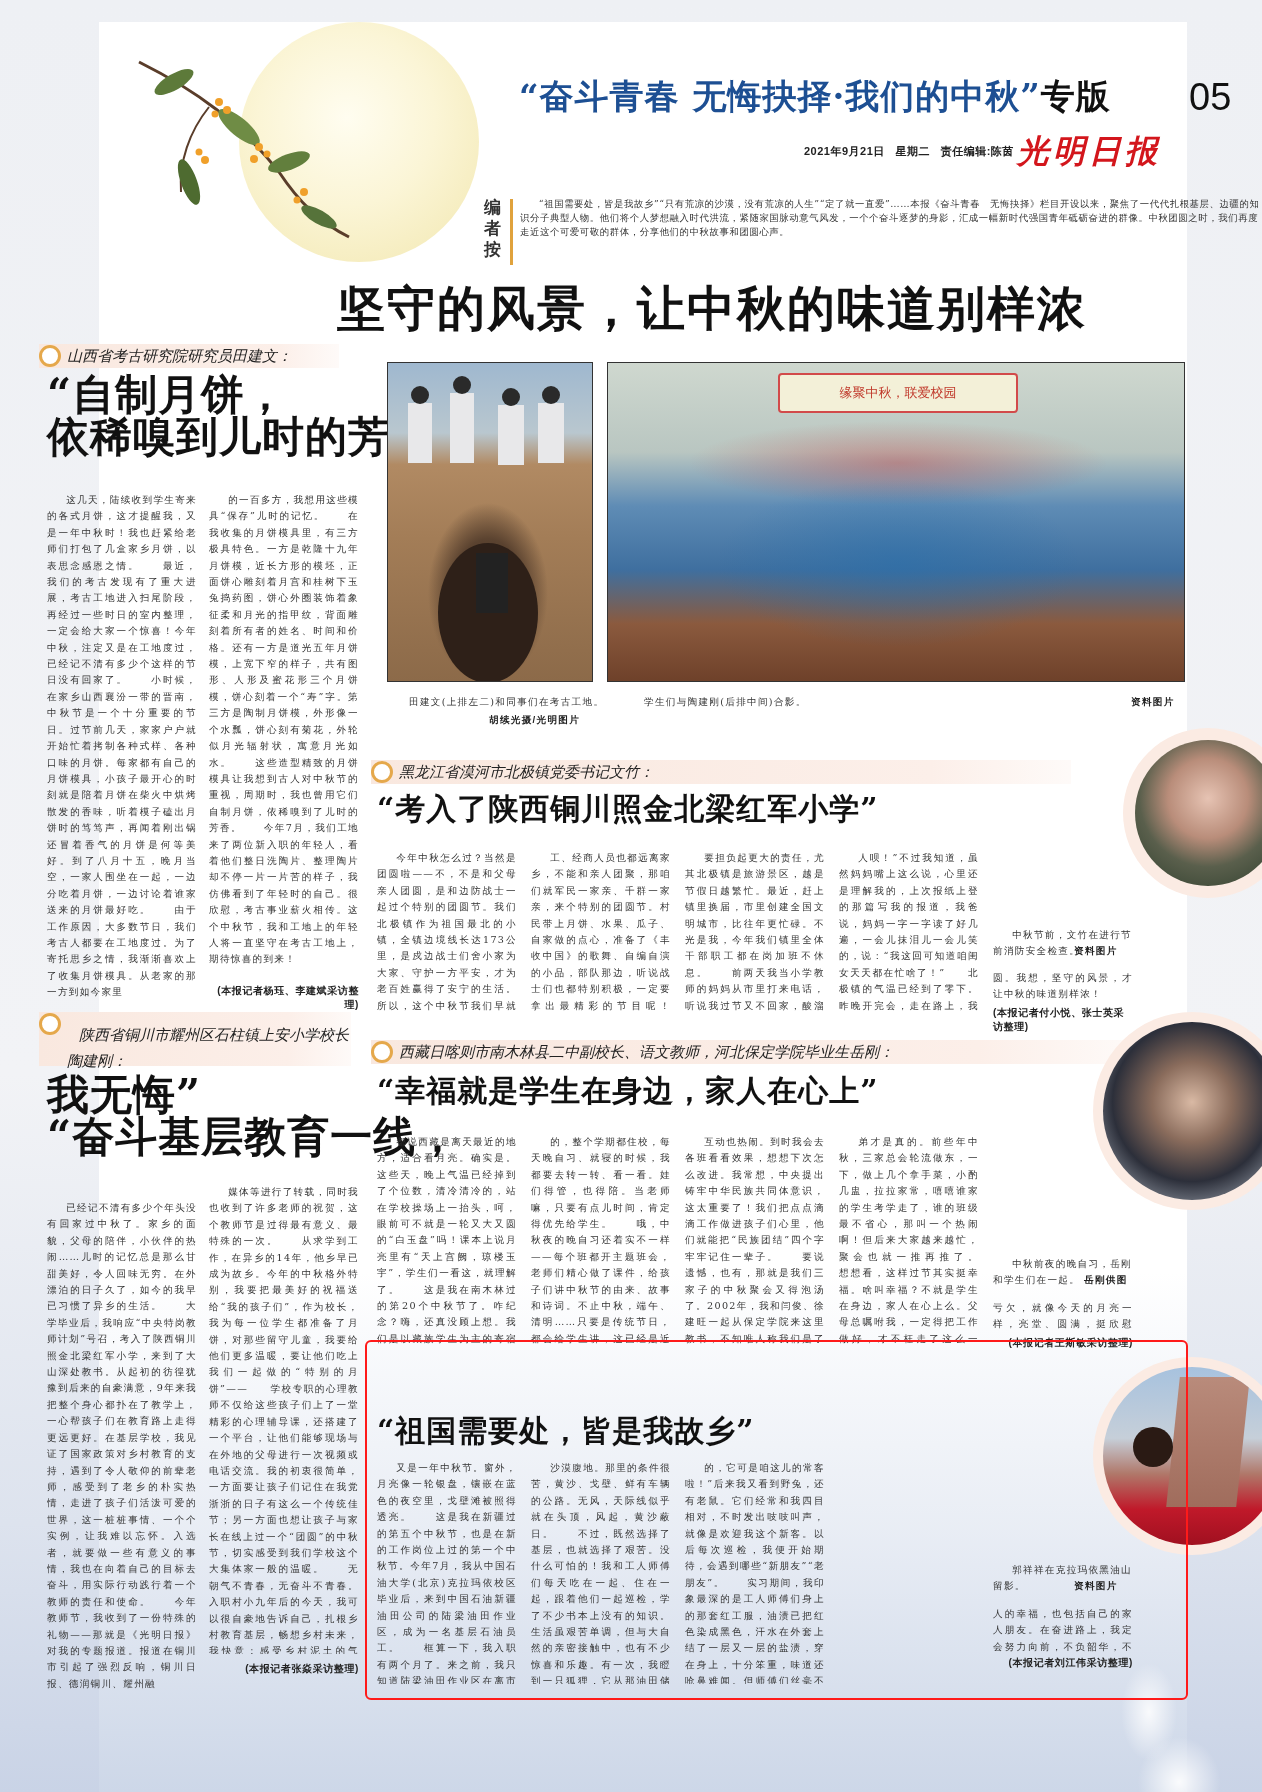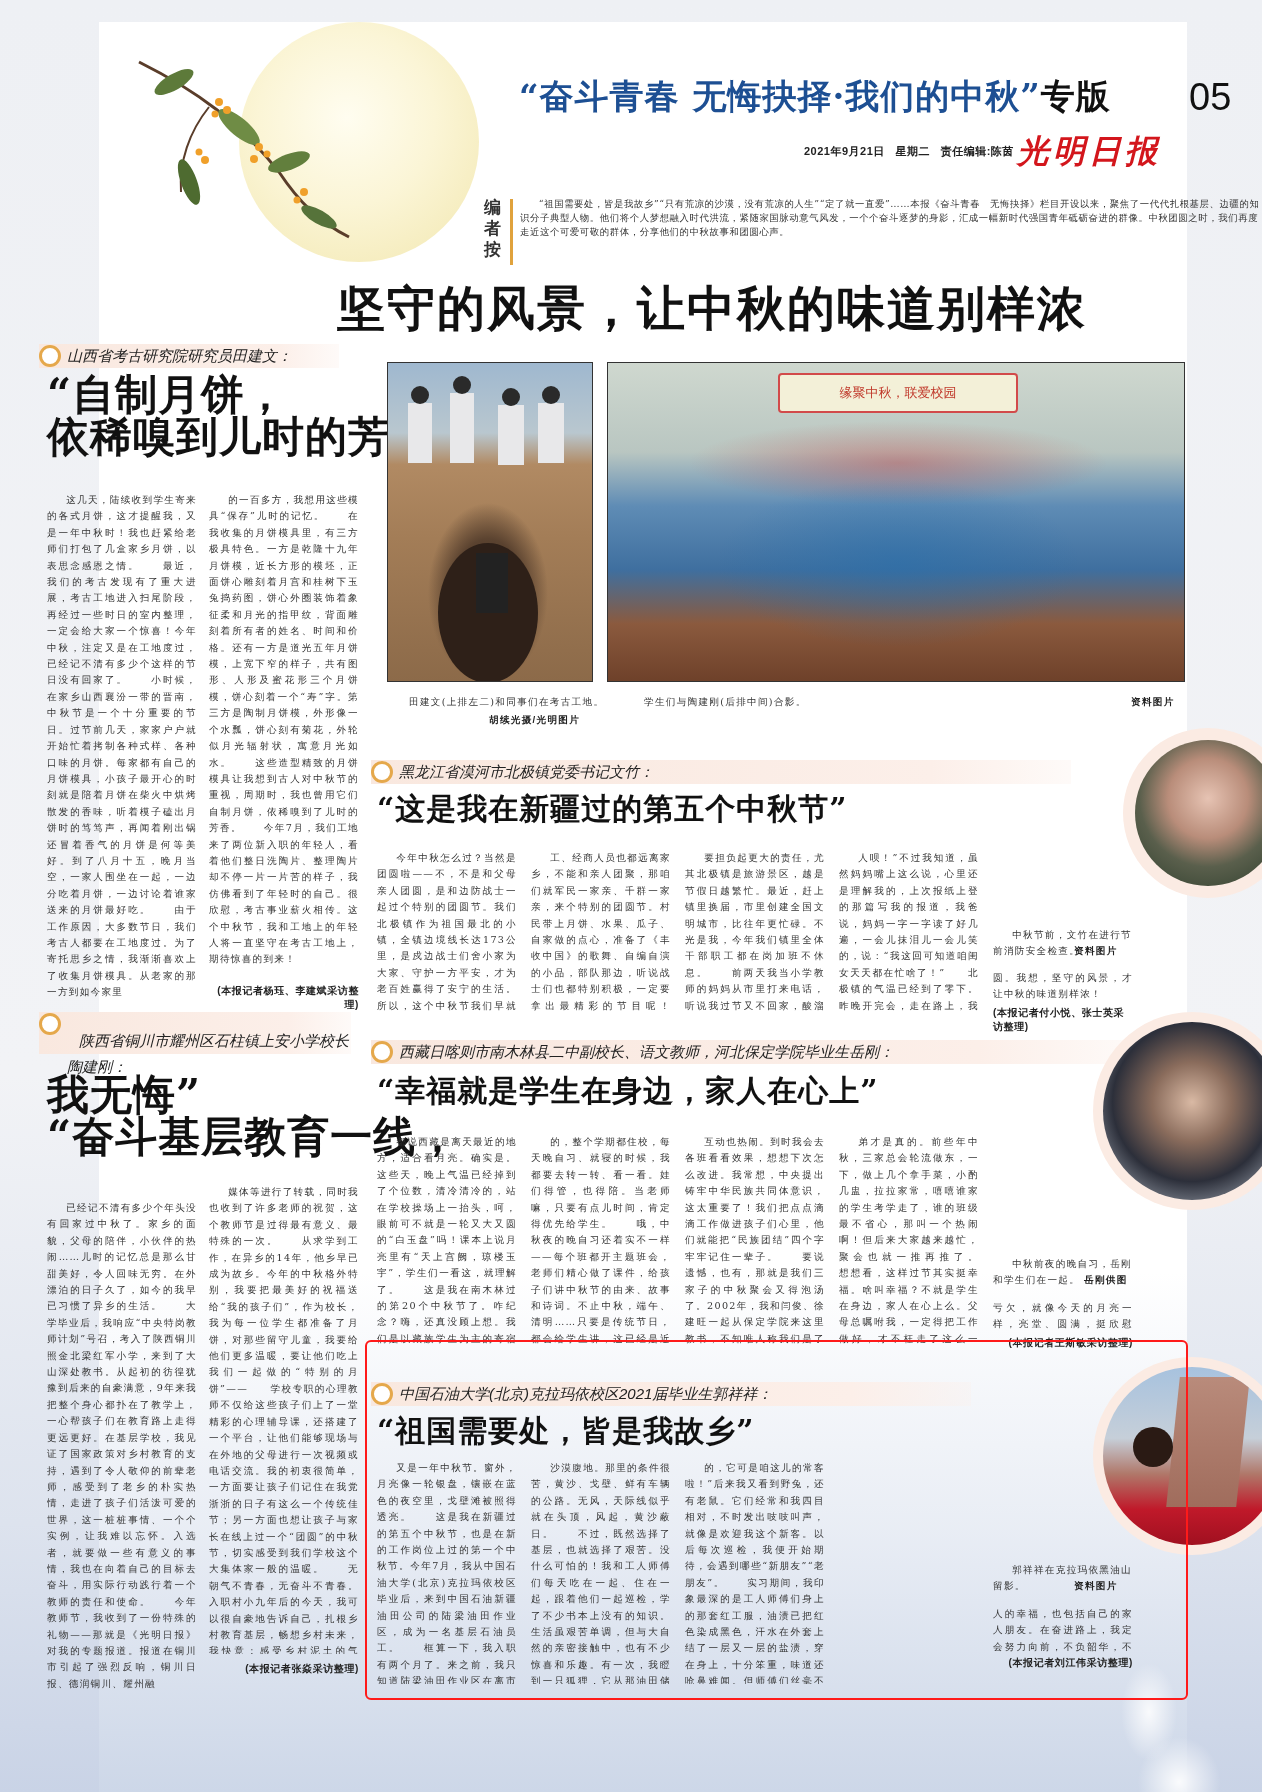--- a/index.html
+++ b/index.html
@@ -57,21 +57,21 @@
   .headline {
     position: absolute; left: 238px; top: 255px; font-size: 48px; font-weight: bold;
     color: #111; letter-spacing: 2px;
   }
   
   .sub-bar {
     position: absolute; height: 24px; background: linear-gradient(90deg, #f9e8df, #fcefe9 80%, rgba(252,239,233,0.3));
     font-family: "Liberation Sans", "DejaVu Sans", sans-serif; font-size: 15px; color: #222;
     padding-left: 28px; line-height: 24px; white-space: nowrap; font-style: italic;
   }
-  .sub-bar.two-line { height: 42px; line-height: 26px; white-space: normal; padding-top: 16px; }
+  .sub-bar.two-line { height: 54px; line-height: 26px; white-space: normal; padding-top: 10px; }
   .ring {
     position: absolute; left: 0; top: 1px; width: 22px; height: 22px; border-radius: 50%;
     border: 3px solid #e5a84b; background: #fff;
   }
   .quote-title { position: absolute; font-weight: bold; color: #111; font-size: 42px; line-height: 42px; letter-spacing: 1px; }
   .body-col {
     position: absolute; font-size: 9.6px; line-height: 16.4px; color: #333; letter-spacing: 1.3px;
     text-align: justify; overflow: hidden;
   }
   .body-col p { text-indent: 2em; }
@@ -196,21 +196,21 @@
 
   <div class="caption" style="left:310px; top:672px;">田建文(上排左二)和同事们在考古工地。</div>
   <div class="caption credit" style="left:390px; top:690px;">胡续光摄/光明图片</div>
   <div class="caption" style="left:545px; top:672px;">学生们与陶建刚(后排中间)合影。</div>
   <div class="caption credit" style="left:1032px; top:672px;">资料图片</div>
 
   <div class="sub-bar" style="left:272px; top:738px; width:700px;">
     <span class="ring"></span>
     <span>黑龙江省漠河市北极镇党委书记文竹：</span>
   </div>
-  <div class="quote-title" style="left:278px; top:766px; font-size:30px;">“这是我在新疆过的第五个中秋节”</div>
+  <div class="quote-title" style="left:278px; top:766px; font-size:30px;">“考入了陕西铜川照金北梁红军小学”</div>
   <div class="cp-halo" style="left:1024px; top:706px; width:170px; height:170px;"></div>
   <div class="circle-photo cp1"></div>
 
   <div class="body-col" style="left:278px; top:828px; width:140px; height:165px;">
       <p>今年中秋怎么过？当然是团圆啦——不，不是和父母亲人团圆，是和边防战士一起过个特别的团圆节。我们北极镇作为祖国最北的小镇，全镇边境线长达173公里，是戍边战士们舍小家为大家、守护一方平安，才为老百姓赢得了安宁的生活。所以，这个中秋节我们早就决定，镇里干部群众要和边防部队、消防救援站官兵一起联欢。　　我们镇流入口多，很多务</p>
     </div>
   <div class="body-col" style="left:432px; top:828px; width:140px; height:165px;">
       <p>工、经商人员也都远离家乡，不能和亲人团聚，那咱们就军民一家亲、千群一家亲，来个特别的团圆节。村民带上月饼、水果、瓜子、自家做的点心，准备了《丰收中国》的歌舞、自编自演的小品，部队那边，听说战士们也都特别积极，一定要拿出最精彩的节目呢！　　算起来，这些年我好像还没跟爸爸妈妈一起过过中秋节。对乡镇干部来说，节假日更是不</p>
     </div>
   <div class="body-col" style="left:586px; top:828px; width:140px; height:165px;">
@@ -262,24 +262,20 @@
   <div class="body-col" style="left:740px; top:1112px; width:140px; height:214px;">
       <p>弟才是真的。前些年中秋，三家总会轮流做东，一下，做上几个拿手菜，小酌几盅，拉拉家常，嘻嘻谁家的学生考学走了，谁的班级最不省心，那叫一个热闹啊！但后来大家越来越忙，聚会也就一推再推了。　　想想看，这样过节其实挺幸福。啥叫幸福？不就是学生在身边，家人在心上么。父母总嘱咐我，一定得把工作做好，才不枉走了这么一遭。我觉得心里不</p>
     </div>
   <div class="caption" style="left:894px; top:1234px; width:140px; text-indent:2em;">中秋前夜的晚自习，岳刚和学生们在一起。</div>
   <div class="caption credit" style="left:985px; top:1250px;">岳刚供图</div>
   <div class="body-col" style="left:894px; top:1278px; width:140px; height:36px;">
       <p style="text-indent:0">亏欠，就像今天的月亮一样，亮堂、圆满，挺欣慰的。</p>
     </div>
   <div class="byline" style="position:absolute; left:894px; top:1314px; width:140px;">(本报记者王斯敏采访整理)</div>
 
-  <div class="sub-bar" style="left:272px; top:1360px; width:600px;">
-    <span class="ring"></span>
-    <span>中国石油大学(北京)克拉玛依校区2021届毕业生郭祥祥：</span>
-  </div>
   <div class="quote-title" style="left:278px; top:1388px; font-size:30px;">“祖国需要处，皆是我故乡”</div>
   <div class="cp-halo" style="left:994px; top:1335px; width:198px; height:198px;"></div>
   <div class="circle-photo cp3">
     <div style="position:absolute; left:70px; top:10px; width:70px; height:130px; background:linear-gradient(180deg,#b98b7b,#a06c5c); transform:skewX(-6deg);"></div>
     <div style="position:absolute; left:30px; top:60px; width:40px; height:40px; border-radius:50%; background:#2a1a14;"></div>
   </div>
 
   <div class="body-col" style="left:278px; top:1438px; width:140px; height:224px;">
       <p>又是一年中秋节。窗外，月亮像一轮银盘，镶嵌在蓝色的夜空里，戈壁滩被照得透亮。　　这是我在新疆过的第五个中秋节，也是在新的工作岗位上过的第一个中秋节。今年7月，我从中国石油大学(北京)克拉玛依校区毕业后，来到中国石油新疆油田公司的陆梁油田作业区，成为一名基层石油员工。　　框算一下，我入职有两个月了。来之前，我只知道陆梁油田作业区在离市区很远的古尔班通古特</p>
     </div>

